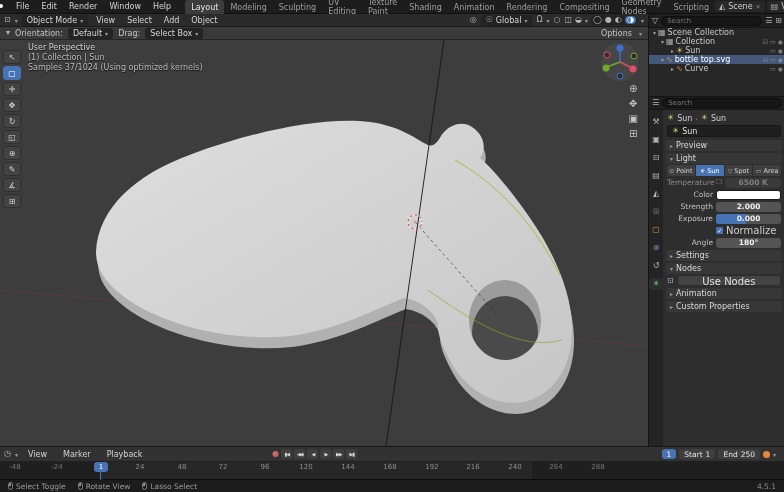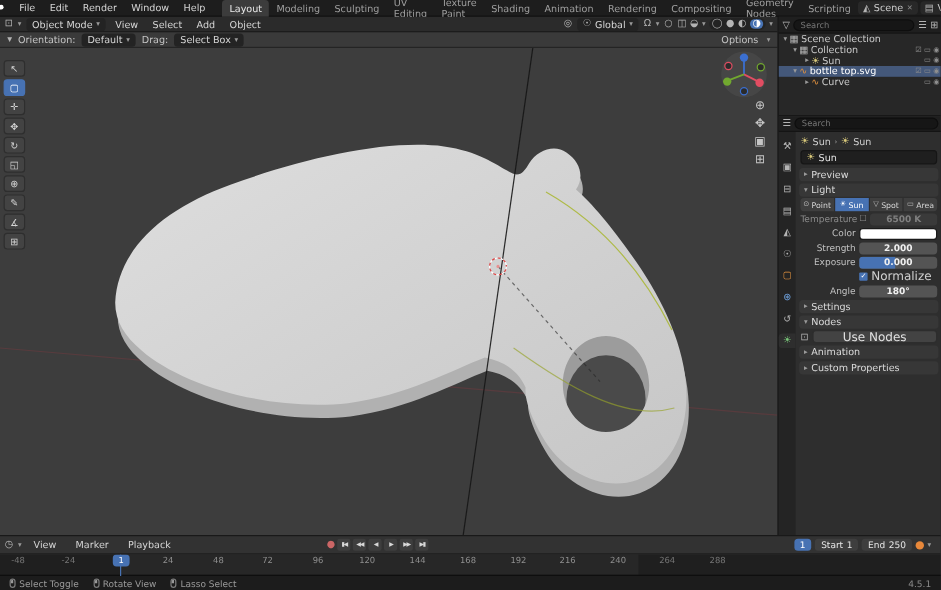--- a/index.html
+++ b/index.html
@@ -261,20 +261,25 @@
 
       <line x1="415" y1="182" x2="500" y2="278" stroke="#252525" stroke-width="1" stroke-dasharray="3 3" opacity="0.6"></line>
 
       <g>
         <circle cx="415" cy="182" r="7" fill="none" stroke="#ffffff" stroke-width="1" stroke-dasharray="2.5 2.5"></circle>
         <circle cx="415" cy="182" r="7" fill="none" stroke="#e04444" stroke-width="1" stroke-dasharray="2.5 2.5" stroke-dashoffset="2.5"></circle>
         <circle cx="415" cy="182" r="1.3" fill="#e89090"></circle>
       </g>
     </svg>
 
+    <div class="vp-overlay">
+      <div>User Perspective</div>
+      <div>(1) Collection | Sun</div>
+      <div>Samples 37/1024 (Using optimized kernels)</div>
+    </div>
 
     <div class="vp-toolbar">
       <div class="tbtn">
           <span>↖</span>
         </div>
       <div class="tbtn active">
           <span>▢</span>
         </div>
       <div class="tbtn">
           <span>✛</span>

